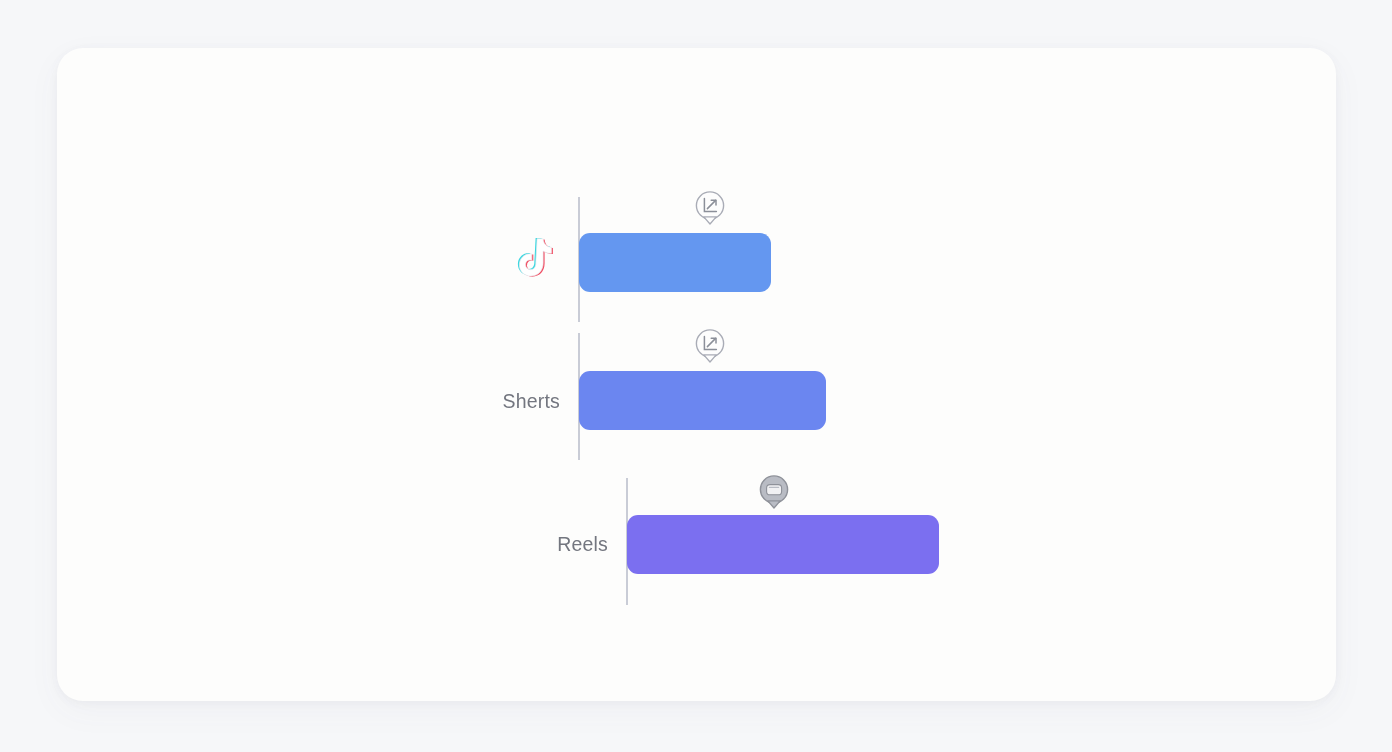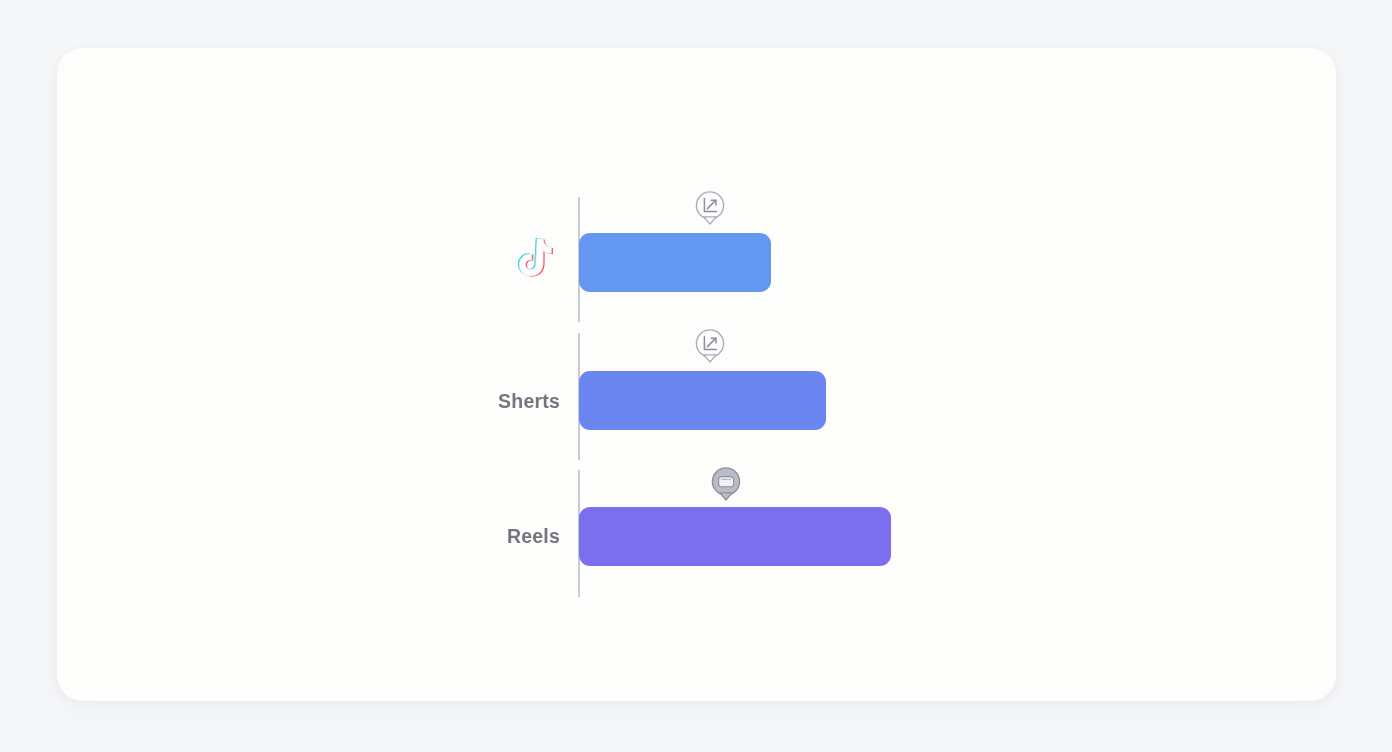--- a/index.html
+++ b/index.html
@@ -51,21 +51,21 @@
     background: #c9ccd6;
   }
 
   
   .cat-label {
     position: absolute;
     right: 0;
     width: 160px;
     text-align: right;
     font-size: 19.5px;
-    font-weight: 700;
+    font-weight: 400;
     letter-spacing: .2px;
     color: #73767f;
     white-space: nowrap;
   }
 
   
   .bar {
     position: absolute;
     height: 59px;
     border-radius: 11px;
@@ -148,21 +148,21 @@
           <path d="M10.8 27.8 L17 35 L23.2 27.8 Z" fill="#fdfdfd" stroke="#a9acb6" stroke-width="1.3" stroke-linejoin="round"></path>
           <path d="M11.4 9.4 V22.4 H23.4" fill="none" stroke="#8b8f99" stroke-width="1.5" stroke-linecap="round"></path>
           <path d="M22.6 11.4 L14.4 19.6" fill="none" stroke="#8b8f99" stroke-width="1.5" stroke-linecap="round"></path>
           <path d="M18.2 11.2 H23.0 V16.0" fill="none" stroke="#8b8f99" stroke-width="1.5" stroke-linecap="round" stroke-linejoin="round"></path>
         </svg>
       </div>
 
       <div class="bar" style="left:522px;top:323px;width:247px;background:#6b86f0;"></div>
     </div>
 
-    <div class="bar-row" style="top:0;height:653px;">
+    <div class="bar-row" style="top:8px;height:653px;margin-left:48px;">
 
       <div class="axis-seg" style="top:422px;height:127px;"></div>
 
       <div class="cat-label" style="left:343px;top:477px;width:160px;">Reels</div>
 
       <div class="marker" style="left:652px;top:417px;">
         <svg viewBox="0 0 34 40" xmlns="http://www.w3.org/2000/svg">
           <circle cx="17" cy="16.5" r="13.6" fill="#b9bcc4" stroke="#8e9199" stroke-width="1.4"></circle>
           <path d="M10.8 27.8 L17 35 L23.2 27.8 Z" fill="#b9bcc4" stroke="#8e9199" stroke-width="1.3" stroke-linejoin="round"></path>
           <rect x="9.6" y="11.6" width="15" height="10.2" rx="3.4" fill="#f1f1f3" stroke="#8e9199" stroke-width="1.1"></rect>

